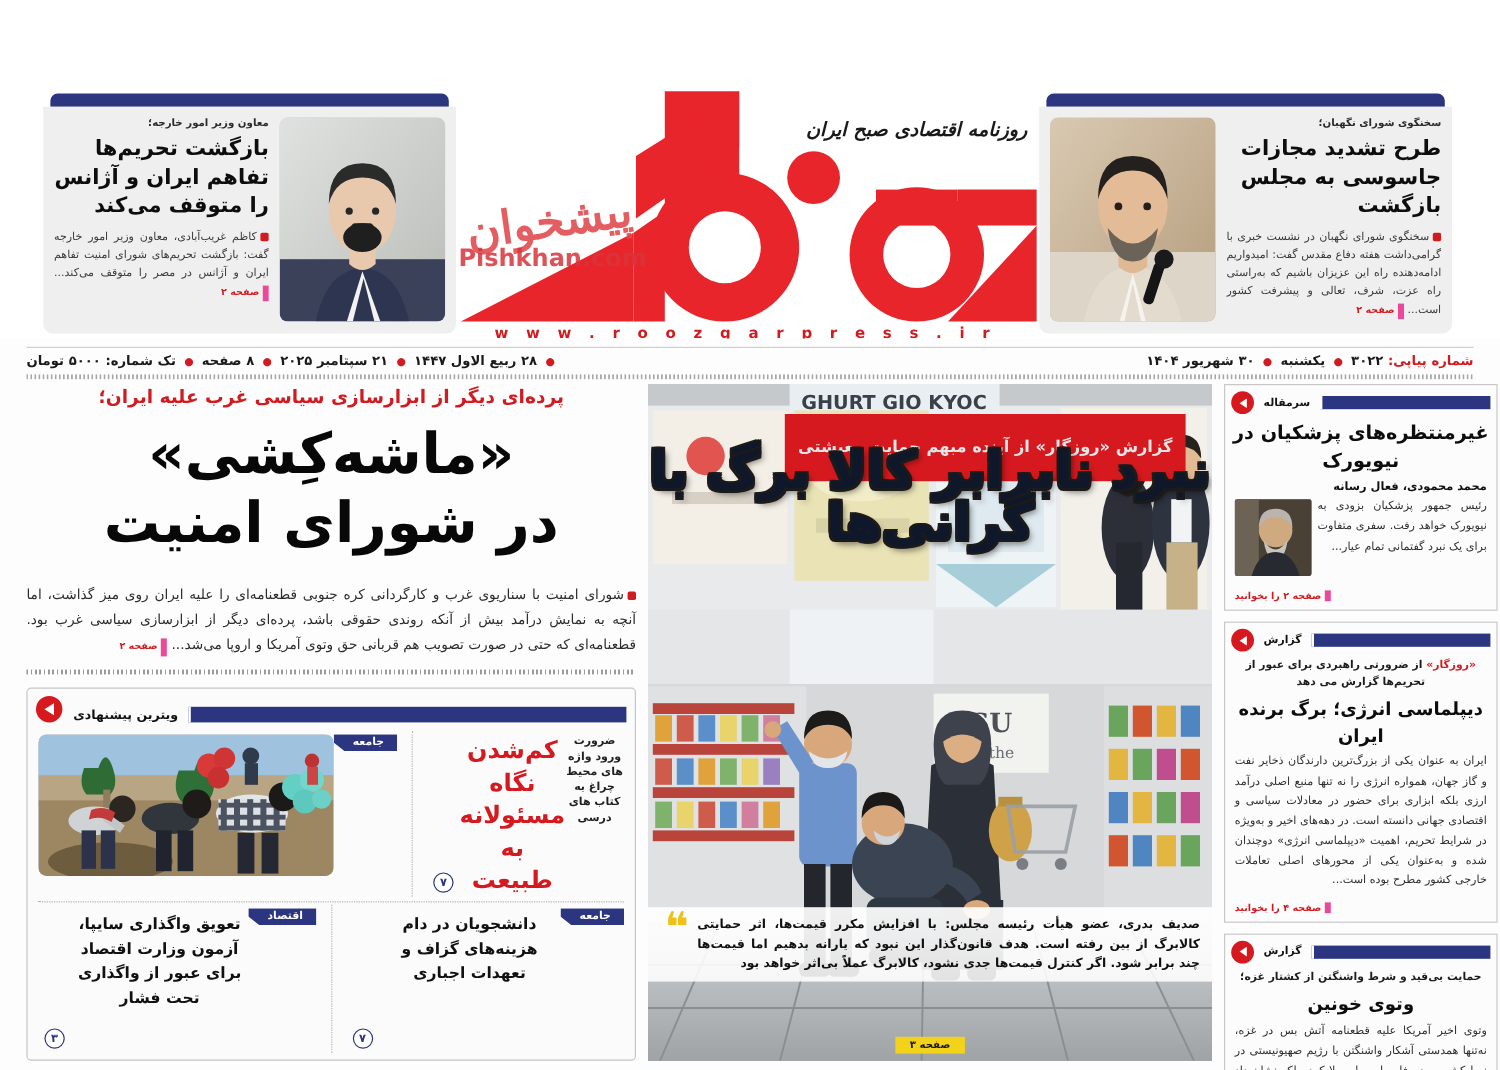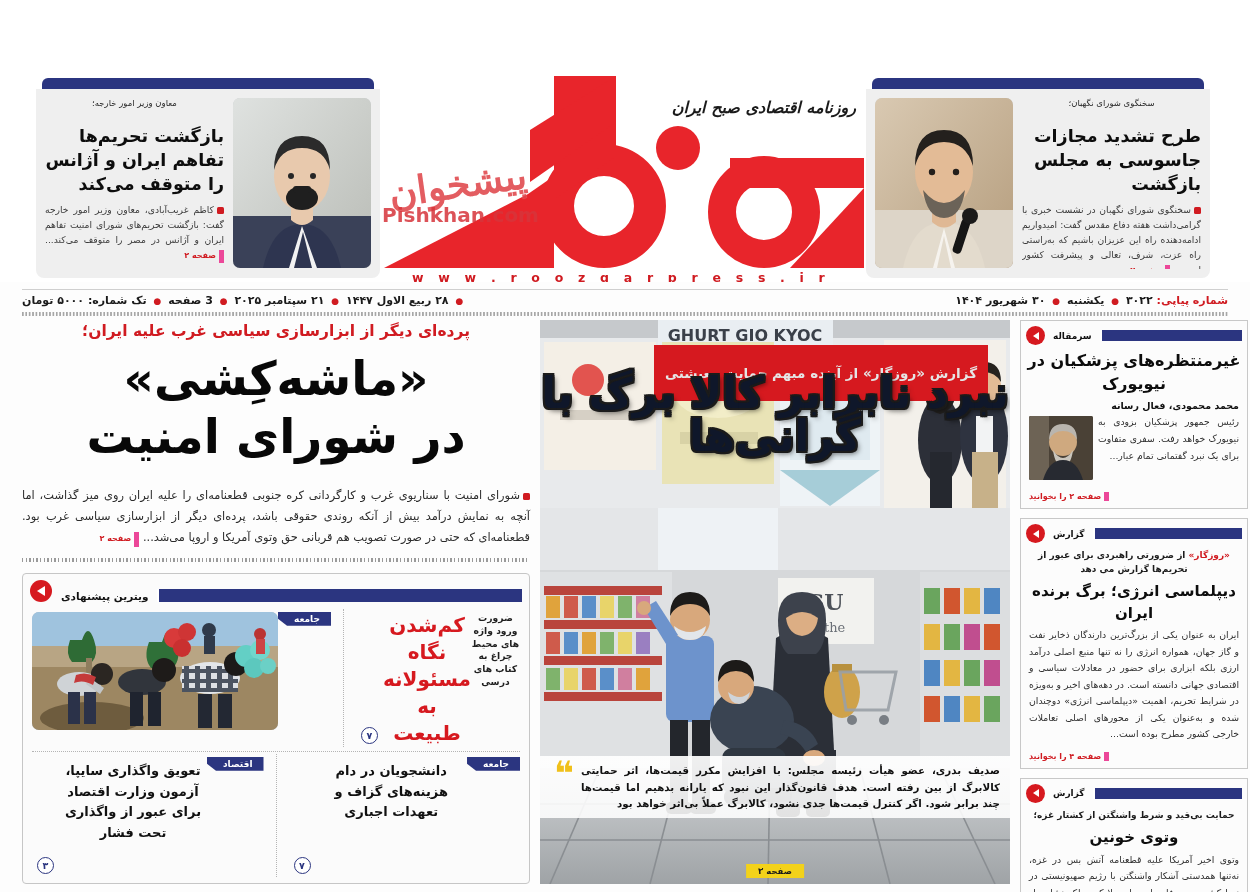--- a/index.html
+++ b/index.html
@@ -52,22 +52,22 @@
   .hdr-photo {
     width: 138px; height: 170px;
     border-radius: 7px;
     flex: 0 0 138px;
     position: relative;
     overflow: hidden;
     background: #c9ccd0;
   }
   .hdr-text { flex: 1; text-align: right; overflow: hidden; direction: rtl; }
   .hdr-kicker {
-    font-size: 8.5px; color: #2a2a2a; font-weight: 400;
-    letter-spacing: -.2px; margin-bottom: 15px; line-height: 1.3; text-align: center;
+    font-size: 8.5px; color: #2a2a2a; font-weight: 700;
+    letter-spacing: -.2px; margin-bottom: 3px; line-height: 1.3;
   }
   .hdr-title {
     font-size: 17.5px; font-weight: 700; color: #0d0d0d;
     line-height: 1.38; letter-spacing: -.3px;
   }
   .hdr-lede {
     font-size: 9.2px; color: #3a3a3a; line-height: 1.62;
     margin-top: 7px; text-align: justify; direction: rtl;
   }
   .bullet-sq {
@@ -474,21 +474,21 @@
       <span>یکشنبه</span>
       <span class="sep">●</span>
       <span>۳۰ شهریور ۱۴۰۴</span>
     </div>
     <div>
       <span class="sep">●</span>
       <span>۲۸ ربیع الاول ۱۴۴۷</span>
       <span class="sep">●</span>
       <span>۲۱ سپتامبر ۲۰۲۵</span>
       <span class="sep">●</span>
-      <span>3 صفحه</span>
+      <span>۸ صفحه</span>
       <span class="sep">●</span>
       <span>تک شماره: ۵۰۰۰ تومان</span>
     </div>
   </div>
   <div class="dot-rule"></div>
 
   <div class="content">
 
     <div class="col-lead">
       <div class="lead-kicker">پرده‌ای دیگر از ابزارسازی سیاسی غرب علیه ایران؛</div>

